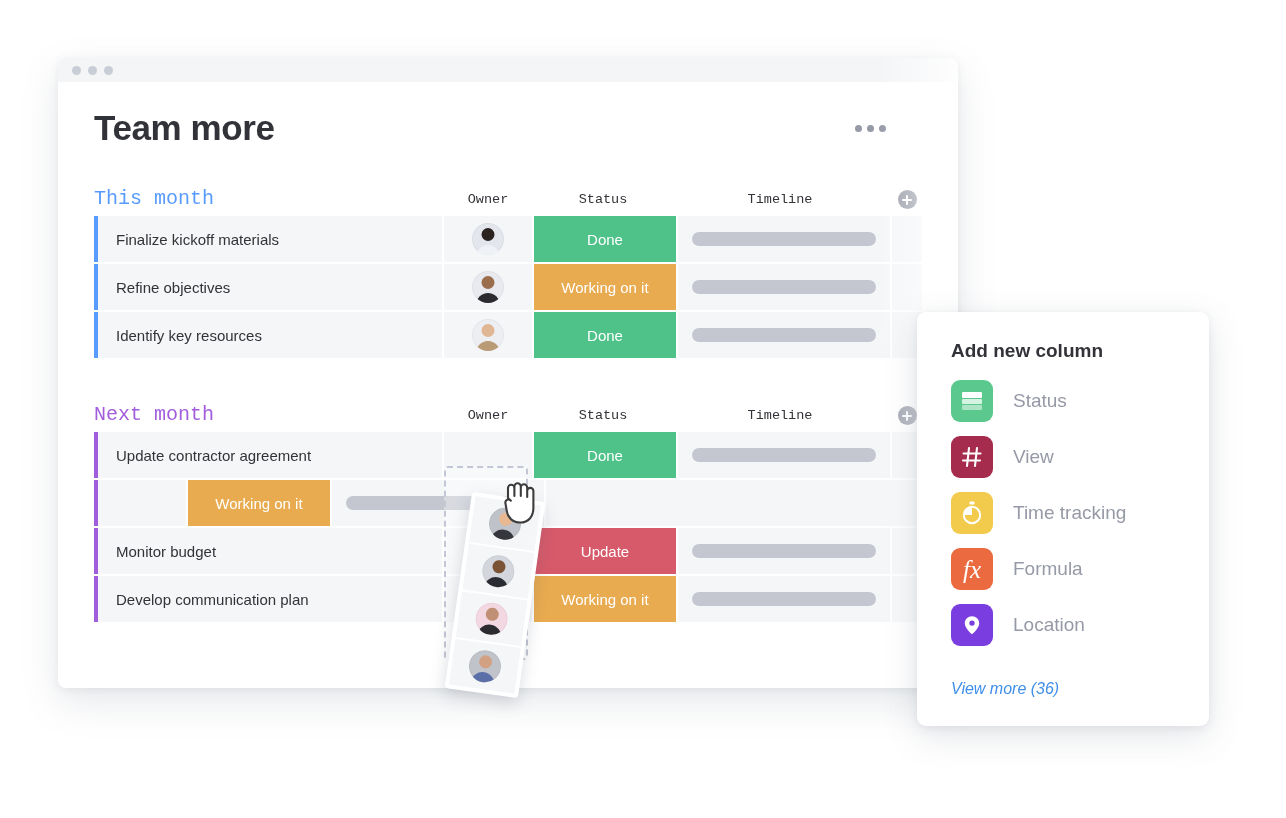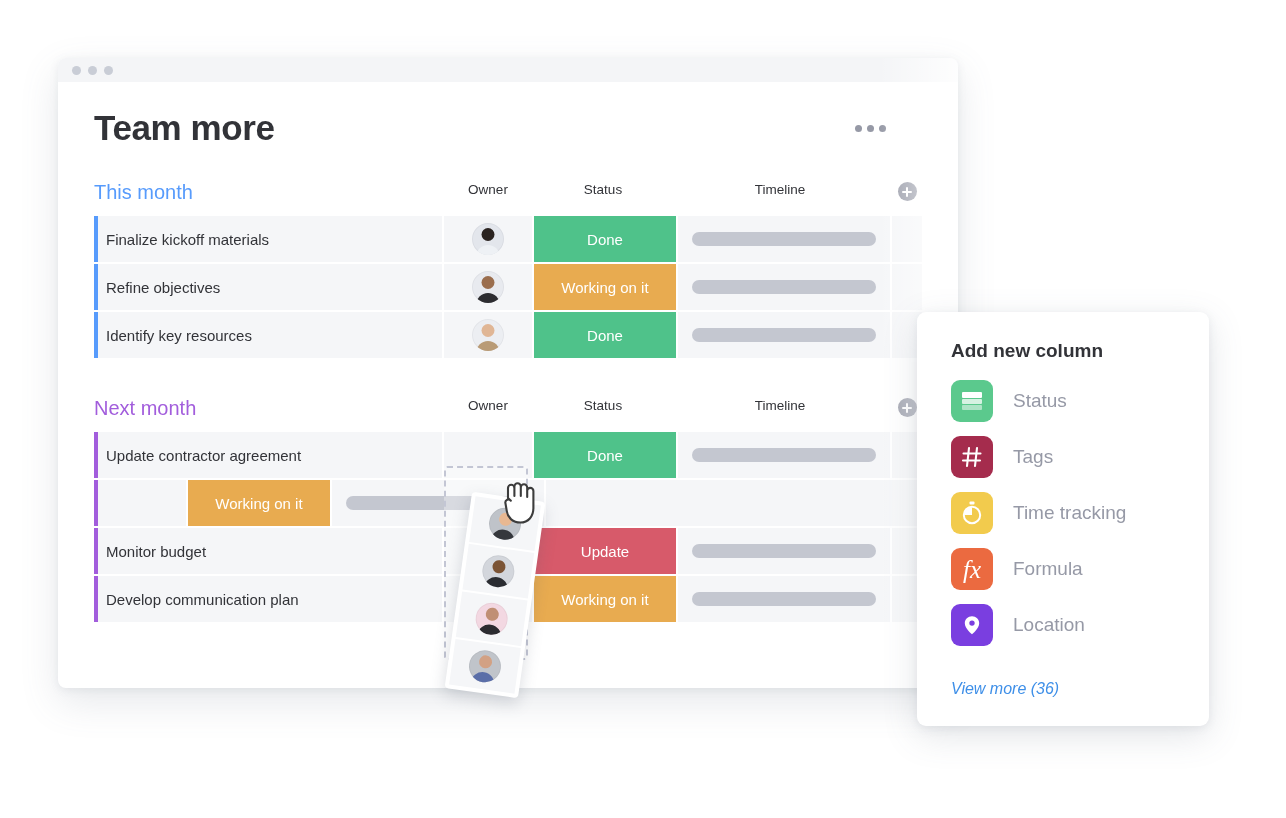--- a/index.html
+++ b/index.html
@@ -86,21 +86,23 @@
     height: 7px;
     border-radius: 50%;
     background: #9699a6;
     display: block;
   }
 
   
   .group { margin-top: 34px; }
   .group-headrow {
     display: flex;
+    align-items: flex-end;
     height: 28px;
+    font-family: Liberation Mono, monospace;
   }
   .group-title {
     font-size: 20px;
     font-weight: 400;
     flex: 0 0 350px;
     line-height: 1;
     padding-bottom: 1px;
   }
   .group-blue  .group-title { color: #579bfc; }
   .group-purple .group-title { color: #a25ddc; }
@@ -144,21 +146,21 @@
     background: #f5f6f8;
   }
   .row-accent { flex: 0 0 4px; }
   .group-blue  .row-accent { background: #579bfc; }
   .group-purple .row-accent { background: #a25ddc; }
 
   .cell-name {
     flex: 0 0 346px;
     display: flex;
     align-items: center;
-    padding-left: 8px;
+    padding-left: 18px;
     font-size: 15px;
     color: #323338;
     box-sizing: border-box;
     border-right: 2px solid #ffffff;
   }
   .cell-owner {
     flex: 0 0 88px;
     display: flex;
     align-items: center;
     justify-content: center;
@@ -514,21 +516,21 @@
     </span>
     <span class="panel-label">Status</span>
   </div>
 
   <div class="panel-item">
     <span class="panel-icon" style="background:#a52c4d">
       <svg width="24" height="24" viewBox="0 0 24 24">
           <path d="M9 3 L7 21 M17 3 L15 21 M3.5 8.5 L20.5 8.5 M3 15.5 L20 15.5" stroke="#ffffff" stroke-width="2.1" stroke-linecap="round" fill="none"></path>
         </svg>
     </span>
-    <span class="panel-label">Tags</span>
+    <span class="panel-label">View</span>
   </div>
 
   <div class="panel-item">
     <span class="panel-icon" style="background:#f2cb4d">
       <svg width="26" height="26" viewBox="0 0 26 26">
         <rect x="10.5" y="1.5" width="5" height="3" rx="1" fill="#ffffff"></rect>
         <circle cx="13" cy="15" r="8.2" fill="none" stroke="#ffffff" stroke-width="2"></circle>
         <path d="M13 15 L13 7.3 A7.7 7.7 0 0 0 5.3 15 Z" fill="#ffffff"></path>
       </svg>
     </span>

